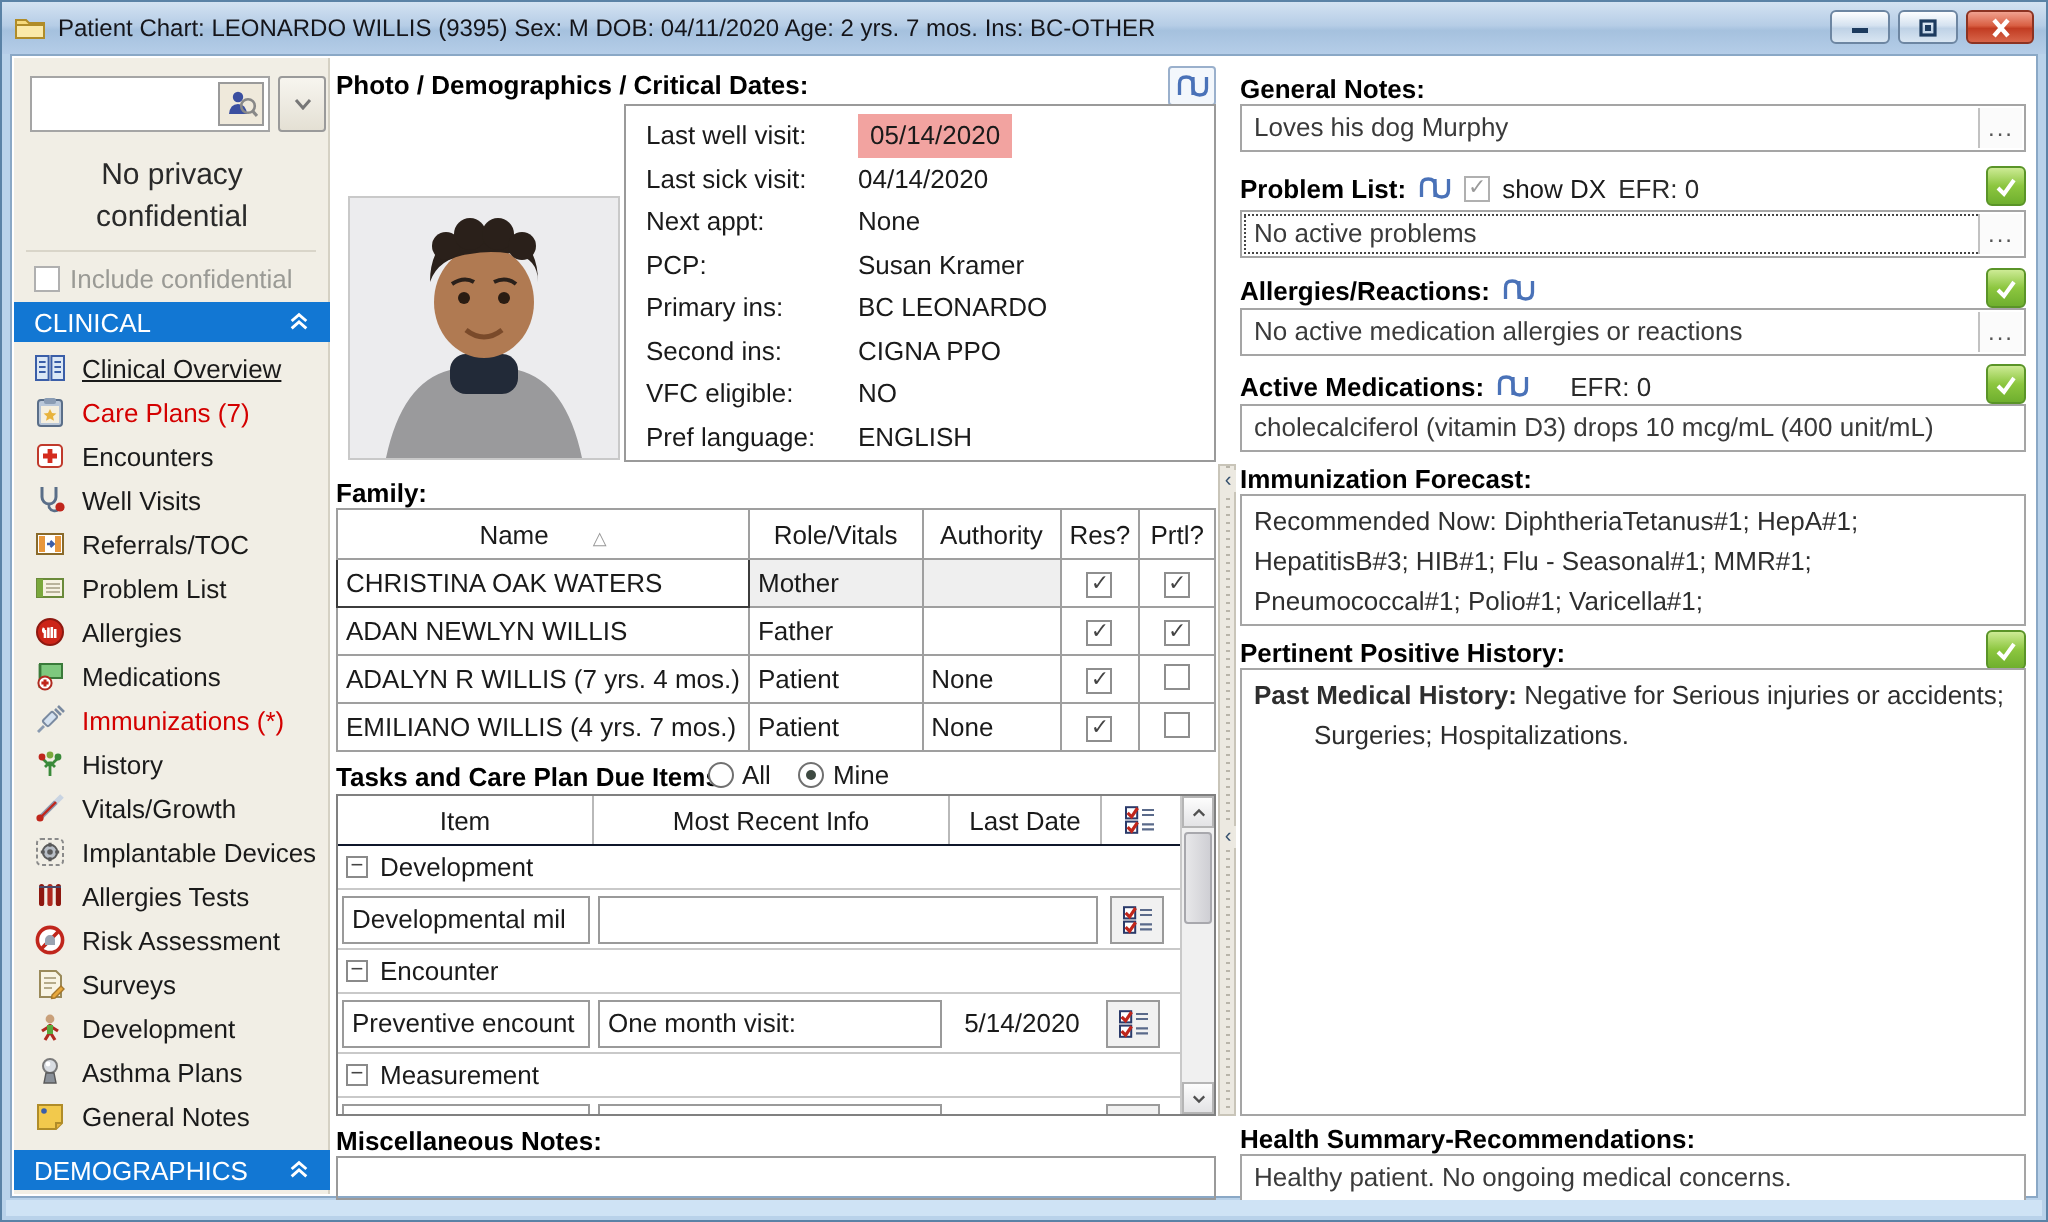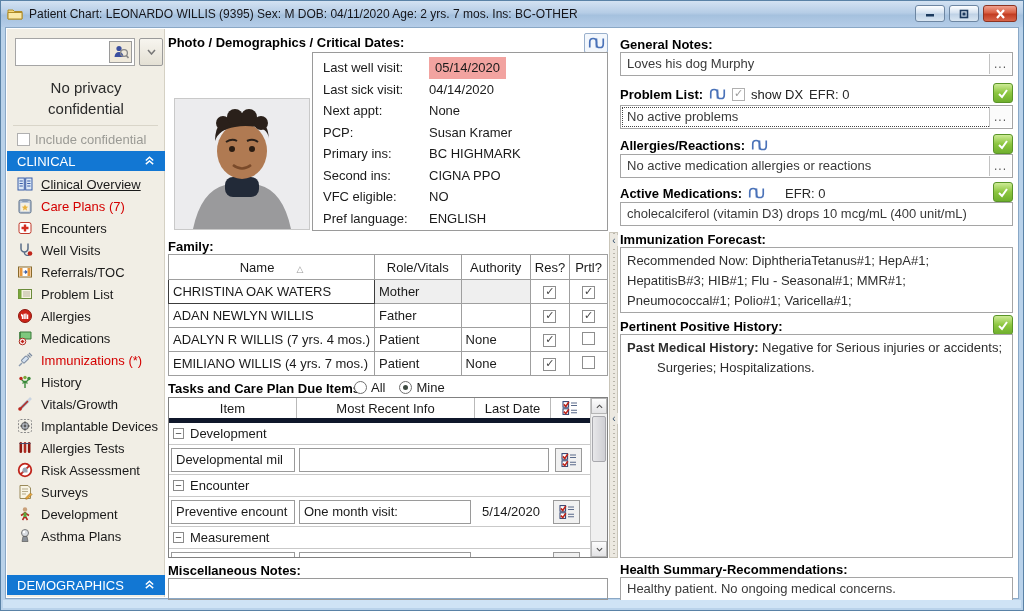--- a/index.html
+++ b/index.html
@@ -60,21 +60,21 @@
   .sorttri { color:#999; font-size:9px; margin-left:22px; }
 
   .tasklabel { position:absolute; left:0; top:353px; }
   .taskfilters { position:absolute; left:186px; top:352px; display:flex; align-items:center; gap:14px; }
   .radio { width:13px; height:13px; border:1px solid #707070; border-radius:50%; background:#fff; display:inline-block; position:relative; }
   .radio.checked::after { content:""; position:absolute; left:3px; top:3px; width:5px; height:5px; border-radius:50%; background:#3e4a42; }
   .ritem { display:flex; align-items:center; gap:4px; }
 
   .tasktable { position:absolute; left:0; top:369px; width:440px; height:161px; border:1px solid #808080; overflow:hidden; background:#fff; }
   .tt-inner { position:absolute; left:0; top:0; right:17px; bottom:0; }
-  .tt-head { display:flex; height:25px; border-bottom:5px solid #0f172a; align-items:center; }
+  .tt-head { display:flex; height:25px; border-bottom:1px solid #0f172a; align-items:center; }
   .tt-head .hc { text-align:center; border-right:1px solid #b9b9b9; height:100%; display:flex; align-items:center; justify-content:center; }
   .c-item { width:128px; } .c-info { width:178px; } .c-date { width:76px; } .c-btn { width:38px; border-right:none !important; }
   .grouprow { display:flex; align-items:center; height:22px; padding-left:4px; gap:6px; border-bottom:1px solid #c9c9c9; }
   .minusbox { width:11px; height:11px; border:1px solid #8a8a8a; display:inline-flex; align-items:center; justify-content:center; font-size:11px; line-height:9px; color:#444; }
   .itemrow { display:flex; align-items:center; height:30px; border-bottom:1px solid #c9c9c9; }
   .field { border:1px solid #9a9a9a; background:#fff; height:24px; line-height:22px; padding:0 4px; margin:0 2px; white-space:nowrap; overflow:hidden; }
   .f-item { width:124px; } .f-info { width:172px; } .f-wide { width:250px; }
   .datecell { width:76px; text-align:center; white-space:nowrap; }
   .tbtn { width:27px; height:24px; border:1px solid #9a9a9a; background:#f1f1f1; display:flex; align-items:center; justify-content:center; margin-left:4px; }
   .tt-scroll { position:absolute; right:0; top:0; bottom:0; width:17px; background:#f0f0f0; border-left:1px solid #c9c9c9; }
@@ -309,20 +309,28 @@
           <span class="lbl">Development</span>
         </div>
         <div class="navitem">
           <svg class="icon16" viewBox="0 0 16 16">
               <circle cx="8" cy="5" r="3.5" fill="#d9dde2" stroke="#7a7a7a"></circle>
               <circle cx="7" cy="4" r="1.2" fill="#fff"></circle>
               <path d="M6 8.5 L5 13.5 h6 L10 8.5 Z" fill="#8a9098" stroke="#5a5a5a" stroke-width=".7"></path>
             </svg>
           <span class="lbl">Asthma Plans</span>
         </div>
+        <div class="navitem">
+          <svg class="icon16" viewBox="0 0 16 16">
+              <path d="M2 2.5 h12 v9 l-3 3 H2 Z" fill="#f2c94c" stroke="#b08c28"></path>
+              <path d="M11 14.5 v-3 h3" fill="#e8b33c" stroke="#b08c28"></path>
+              <circle cx="5" cy="5.5" r="1.4" fill="#3b5ea8"></circle>
+            </svg>
+          <span class="lbl">General Notes</span>
+        </div>
       </div>
 
       <div class="secbar" style="top:546px">
         <span>DEMOGRAPHICS</span>
         <span class="chev"><svg width="11" height="11" viewBox="0 0 12 12">
               <path d="M2 6 L6 2.5 L10 6 M2 10 L6 6.5 L10 10" fill="none" stroke="#fff" stroke-width="1.6"></path>
             </svg></span>
       </div>
     </div>
 
@@ -365,21 +373,21 @@
         <div class="demorow">
             <span class="dl">Next appt:</span>
             <span class="dv">None</span>
           </div>
         <div class="demorow">
             <span class="dl">PCP:</span>
             <span class="dv">Susan Kramer</span>
           </div>
         <div class="demorow">
             <span class="dl">Primary ins:</span>
-            <span class="dv">BC HIGHMARK</span>
+            <span class="dv">BC LEONARDO</span>
           </div>
         <div class="demorow">
             <span class="dl">Second ins:</span>
             <span class="dv">CIGNA PPO</span>
           </div>
         <div class="demorow">
             <span class="dl">VFC eligible:</span>
             <span class="dv">NO</span>
           </div>
         <div class="demorow">

